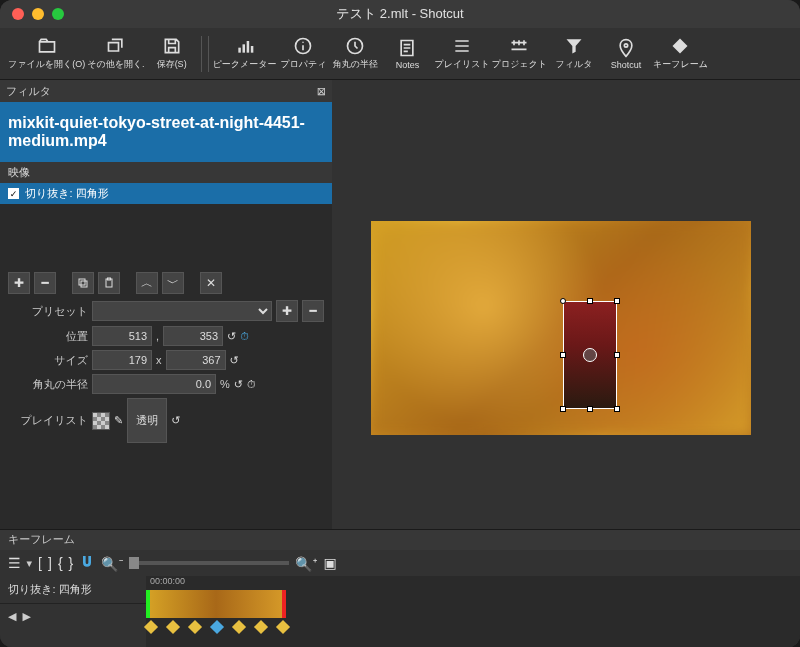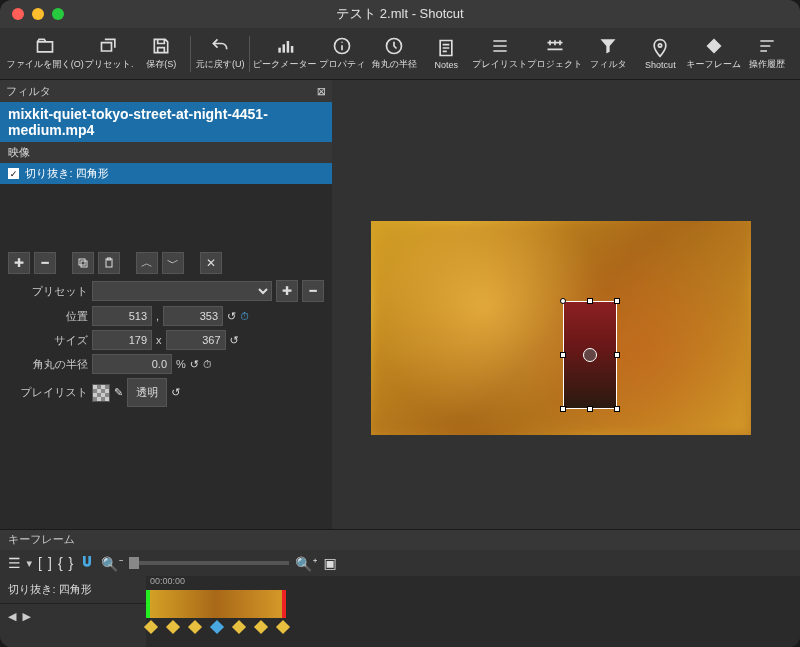--- a/index.html
+++ b/index.html
@@ -14,35 +14,35 @@
 .title { position: absolute; left: 50%; transform: translateX(-50%); color: #e0e0e0; font-size: 13px; }
 .toolbar { height: 52px; background: #323232; display: flex; align-items: center; padding: 2px 8px; gap: 2px; border-bottom: 1px solid #1a1a1a; }
 .tb-btn { display: flex; flex-direction: column; align-items: center; justify-content: center; color: #ddd; font-size: 9px; min-width: 50px; height: 48px; cursor: pointer; gap: 2px; }
 .tb-btn svg { width: 20px; height: 20px; }
 .tb-btn span { white-space: nowrap; }
 .tb-sep { width: 1px; height: 36px; background: #555; margin: 0 2px; }
 .main { display: flex; height: calc(647px - 28px - 52px); }
 .left-panel { width: 340px; background: #2a2a2a; display: flex; flex-direction: column; }
 .panel-tabs { height: 22px; background: #373737; display: flex; align-items: center; padding: 0 6px; font-size: 11px; color: #ccc; justify-content: space-between; }
 .panel-tabs .close-x { cursor: pointer; }
-.clip-name { background: #1b6ea8; color: #fff; padding: 4px 8px; font-weight: bold; font-size: 14px; }
+.clip-name { background: #1b6ea8; color: #fff; padding: 12px 8px; font-weight: bold; font-size: 16px; }
 .section-label { background: #373737; color: #ddd; padding: 3px 8px; font-size: 11px; }
 .filter-item { background: #1b6ea8; color: #fff; padding: 3px 8px; display: flex; align-items: center; gap: 6px; }
 .filter-item .chk { width: 11px; height: 11px; background: #fff; display: inline-flex; align-items: center; justify-content: center; color: #000; font-size: 9px; }
 .filter-body { background: #2a2a2a; flex: 0 0 auto; padding: 8px; }
 .filter-toolbar { display: flex; gap: 4px; margin-bottom: 6px; }
 .icon-btn { width: 22px; height: 22px; background: #444; border: 1px solid #555; display: flex; align-items: center; justify-content: center; color: #ddd; cursor: pointer; font-size: 12px; }
 .icon-btn svg { width: 12px; height: 12px; }
 .form-row { display: flex; align-items: center; gap: 4px; margin-bottom: 4px; font-size: 11px; }
 .form-label { width: 80px; text-align: right; color: #ccc; }
 .text-input { background: #444; border: 1px solid #555; color: #ddd; height: 20px; text-align: right; padding: 0 4px; font-size: 11px; }
 .sep-char { color: #ccc; }
 .select-input { background: #444; border: 1px solid #555; color: #ddd; height: 20px; width: 180px; font-size: 11px; }
 .color-swatch { width: 18px; height: 18px; background: repeating-conic-gradient(#888 0% 25%, #ccc 0% 50%) 0 0/8px 8px; border: 1px solid #555; }
-.transparent-btn { background: #444; border: 1px solid #555; color: #ddd; padding: 6px 8px; font-size: 11px; }
+.transparent-btn { background: #444; border: 1px solid #555; color: #ddd; padding: 14px 8px; font-size: 11px; }
 .spacer { flex: 1; }
 .reset-icon { color: #ddd; cursor: pointer; }
 .scrollbar-h { height: 14px; background: #2a2a2a; position: relative; margin-top: auto; }
 .scrollbar-thumb { position: absolute; left: 4px; top: 3px; width: 90px; height: 8px; background: #888; border-radius: 4px; }
 .bottom-tabs { height: 24px; background: #323232; display: flex; align-items: center; gap: 2px; padding: 2px 4px; border-top: 1px solid #1a1a1a; }
 .btab { background: #444; color: #ddd; padding: 3px 12px; font-size: 11px; cursor: pointer; }
 .btab.active { background: #555; }
 .right-panel { flex: 1; background: #323232; display: flex; flex-direction: column; position: relative; }
 .preview-area { flex: 1; background: #323232; position: relative; display: flex; align-items: center; justify-content: center; padding: 12px 40px 8px 12px; }
 .preview-canvas { width: 380px; height: 214px; background: linear-gradient(135deg, #d4a025 0%, #e8b838 15%, #c88820 35%, #a86818 55%, #d49828 75%, #b87820 100%); position: relative; filter: blur(0px); overflow: hidden; }
@@ -100,35 +100,29 @@
     <div class="tb-btn">
         <svg viewBox="0 0 24 24" fill="none" stroke="#ddd" stroke-width="2">
           <path d="M3 7h18v12H3z M3 7l2-3h6l2 3"></path>
         </svg>
         <span>ファイルを開く(O)</span>
       </div>
     <div class="tb-btn">
         <svg viewBox="0 0 24 24" fill="none" stroke="#ddd" stroke-width="2">
           <path d="M3 8h12v10H3z M7 4h12v10"></path>
         </svg>
-        <span>プリセット.</span>
+        <span>その他を開く.</span>
       </div>
     <div class="tb-btn">
         <svg viewBox="0 0 24 24" fill="none" stroke="#ddd" stroke-width="2">
           <path d="M4 4h13l3 3v13H4z M8 4v5h8V4 M8 20v-6h8v6"></path>
         </svg>
         <span>保存(S)</span>
       </div>
     <div class="tb-sep"></div>
-    <div class="tb-btn">
-        <svg viewBox="0 0 24 24" fill="none" stroke="#ddd" stroke-width="2">
-          <path d="M9 14l-5-5 5-5 M4 9h10a6 6 0 016 6v1"></path>
-        </svg>
-        <span>元に戻す(U)</span>
-      </div>
     <div class="tb-sep"></div>
     <div class="tb-btn">
         <svg viewBox="0 0 24 24" fill="#ddd">
           <rect x="4" y="14" width="3" height="6"></rect>
           <rect x="9" y="10" width="3" height="10"></rect>
           <rect x="14" y="6" width="3" height="14"></rect>
           <rect x="19" y="12" width="3" height="8"></rect>
         </svg>
         <span>ピークメーター</span>
       </div>
@@ -175,26 +169,20 @@
           <path d="M12 2C8 2 5 5 5 9c0 5 7 13 7 13s7-8 7-13c0-4-3-7-7-7z"></path>
           <circle cx="12" cy="9" r="2"></circle>
         </svg>
         <span>Shotcut</span>
       </div>
     <div class="tb-btn">
         <svg viewBox="0 0 24 24" fill="#ddd">
           <path d="M12 3l9 9-9 9-9-9z"></path>
         </svg>
         <span>キーフレーム</span>
-      </div>
-    <div class="tb-btn">
-        <svg viewBox="0 0 24 24" fill="none" stroke="#ddd" stroke-width="2">
-          <path d="M4 6h16 M4 12h12 M4 18h8"></path>
-        </svg>
-        <span>操作履歴</span>
       </div>
 
   </div>
 
   <div class="main">
     <div class="left-panel">
       <div class="panel-tabs">
         <span>フィルタ</span>
         <span class="close-x">⊠</span>
       </div>
@@ -244,21 +232,21 @@
         </div>
         <div class="form-row">
           <div class="form-label">サイズ</div>
           <input class="text-input" style="width: 60px;" value="179">
           <span class="sep-char">x</span>
           <input class="text-input" style="width: 60px;" value="367">
           <span class="reset-icon">↺</span>
         </div>
         <div class="form-row">
           <div class="form-label">角丸の半径</div>
-          <input class="text-input" style="width: 80px;" value="0.0">
+          <input class="text-input" style="width: 124px;" value="0.0">
           <span class="sep-char">%</span>
           <span class="reset-icon">↺</span>
           <span class="reset-icon">⏱</span>
         </div>
         <div class="form-row">
           <div class="form-label">プレイリスト</div>
           <div class="color-swatch"></div>
           <span class="reset-icon">✎</span>
           <button class="transparent-btn">透明</button>
           <span class="reset-icon">↺</span>

